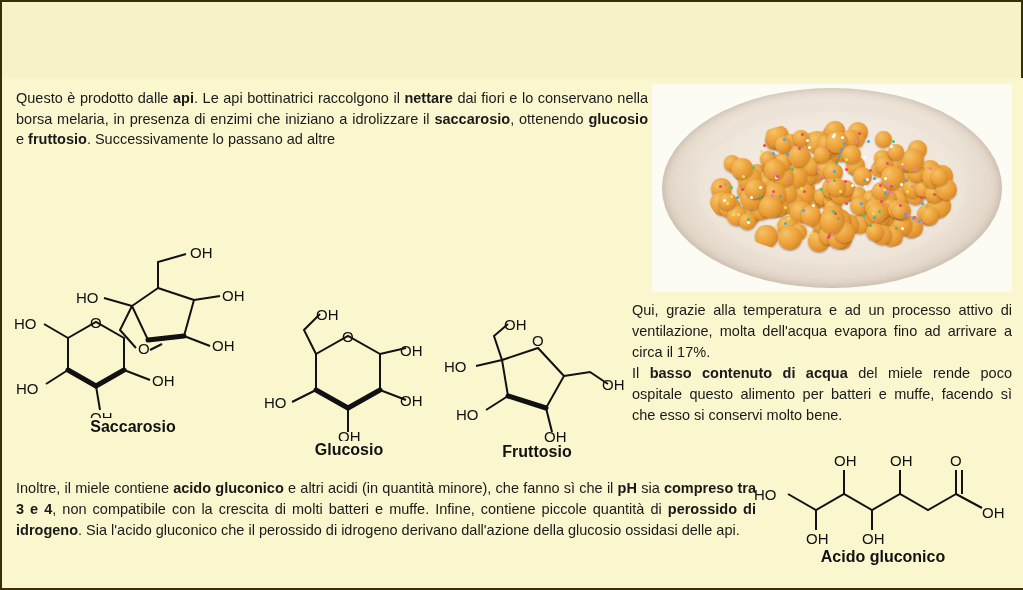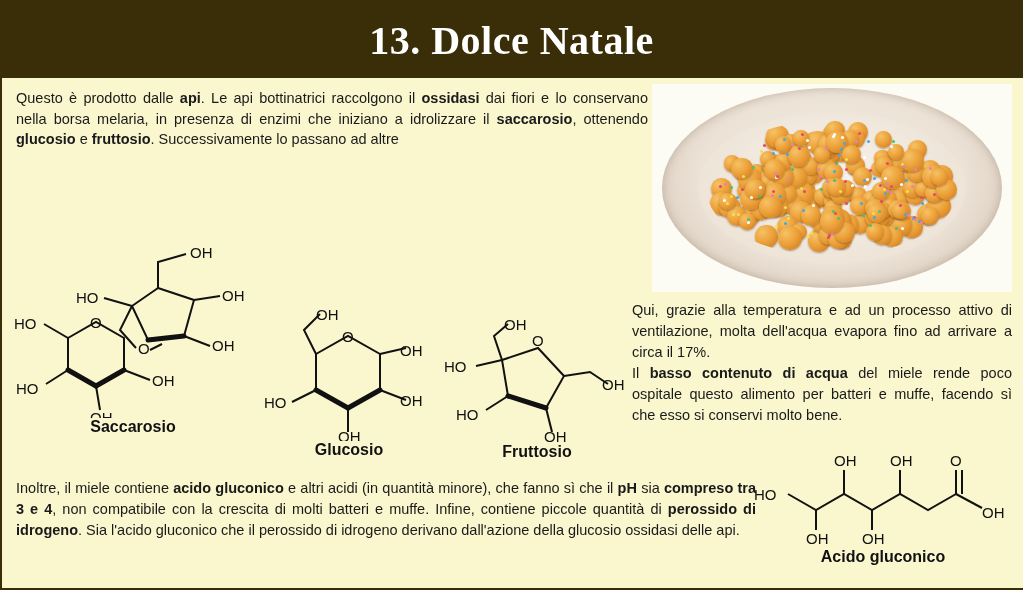--- a/index.html
+++ b/index.html
@@ -154,23 +154,20 @@
   .mol-svg { display: block; }
   svg text { font-family: "Liberation Sans", sans-serif; font-size: 15px; fill: #111; }
   svg .bond { stroke: #111; stroke-width: 2; fill: none; }
   svg .bondthick { stroke: #111; stroke-width: 5; fill: none; stroke-linecap: round; }
 </style>
 </head>
 <body>
 
 <div id="page">
 
-  <div id="header">
-    <div class="title">13. Dolce Natale</div>
-  </div>
 
   <div id="body-area">
 
     <div id="photo">
       <div class="plate"></div>
       <div class="plate-inner"></div>
       <div class="struffoli" id="struffoli-cluster">
           <div class="ball" style="left: 30.828px; top: 62.2424px; width: 16.9238px; height: 16.9238px;"></div>
           <div class="ball" style="left: 118.896px; top: 97.8903px; width: 20.0511px; height: 20.0511px;"></div>
           <div class="ball" style="left: 211.41px; top: 84.2927px; width: 20.7154px; height: 20.7154px;"></div>
@@ -458,21 +455,21 @@
           <div class="sprinkle" style="left: 194.479px; top: 63.3636px; background: rgb(255, 255, 255);"></div>
           <div class="sprinkle" style="left: 196.069px; top: 44.8805px; background: rgb(232, 127, 182);"></div>
           <div class="sprinkle" style="left: 124.747px; top: 112.648px; background: rgb(232, 127, 182);"></div>
           <div class="sprinkle" style="left: 26.227px; top: 93.0142px; background: rgb(244, 224, 74);"></div>
           <div class="sprinkle" style="left: 137.795px; top: 59.7048px; background: rgb(228, 72, 107);"></div>
           <div class="sprinkle" style="left: 178.207px; top: 56.8155px; background: rgb(255, 255, 255);"></div>
         </div>
     </div>
 
     <div id="intro-text">
-      <div id="intro-p2" class="para">Questo è prodotto dalle <b>api</b>. Le api bottinatrici raccolgono il <b>ossidasi</b> dai fiori e lo conservano nella borsa melaria, in presenza di enzimi che iniziano a idrolizzare il <b>saccarosio</b>, ottenendo <b>glucosio</b> e <b>fruttosio</b>. Successivamente lo passano ad altre</div>
+      <div id="intro-p2" class="para">Questo è prodotto dalle <b>api</b>. Le api bottinatrici raccolgono il <b>nettare</b> dai fiori e lo conservano nella borsa melaria, in presenza di enzimi che iniziano a idrolizzare il <b>saccarosio</b>, ottenendo <b>glucosio</b> e <b>fruttosio</b>. Successivamente lo passano ad altre</div>
     </div>
 
     <div id="right-text" class="para">Qui, grazie alla temperatura e ad un processo attivo di ventilazione, molta dell'acqua evapora fino ad arrivare a circa il 17%.<br>Il <b>basso contenuto di acqua</b> del miele rende poco ospitale questo alimento per batteri e muffe, facendo sì che esso si conservi molto bene.</div>
 
     <div id="bottom-text" class="para">Inoltre, il miele contiene <b>acido gluconico</b> e altri acidi (in quantità minore), che fanno sì che il <b>pH</b> sia <b>compreso tra 3 e 4</b>, non compatibile con la crescita di molti batteri e muffe. Infine, contiene piccole quantità di <b>perossido di idrogeno</b>. Sia l'acido gluconico che il perossido di idrogeno derivano dall'azione della glucosio ossidasi delle api.</div>
 
     <div id="mol-sacc">
       <svg class="mol-svg" width="250" height="200" viewBox="0 0 250 200">
 
         <path class="bond" d="M150 70 L186 82 L176 118 L140 122 L124 88 Z"></path>

